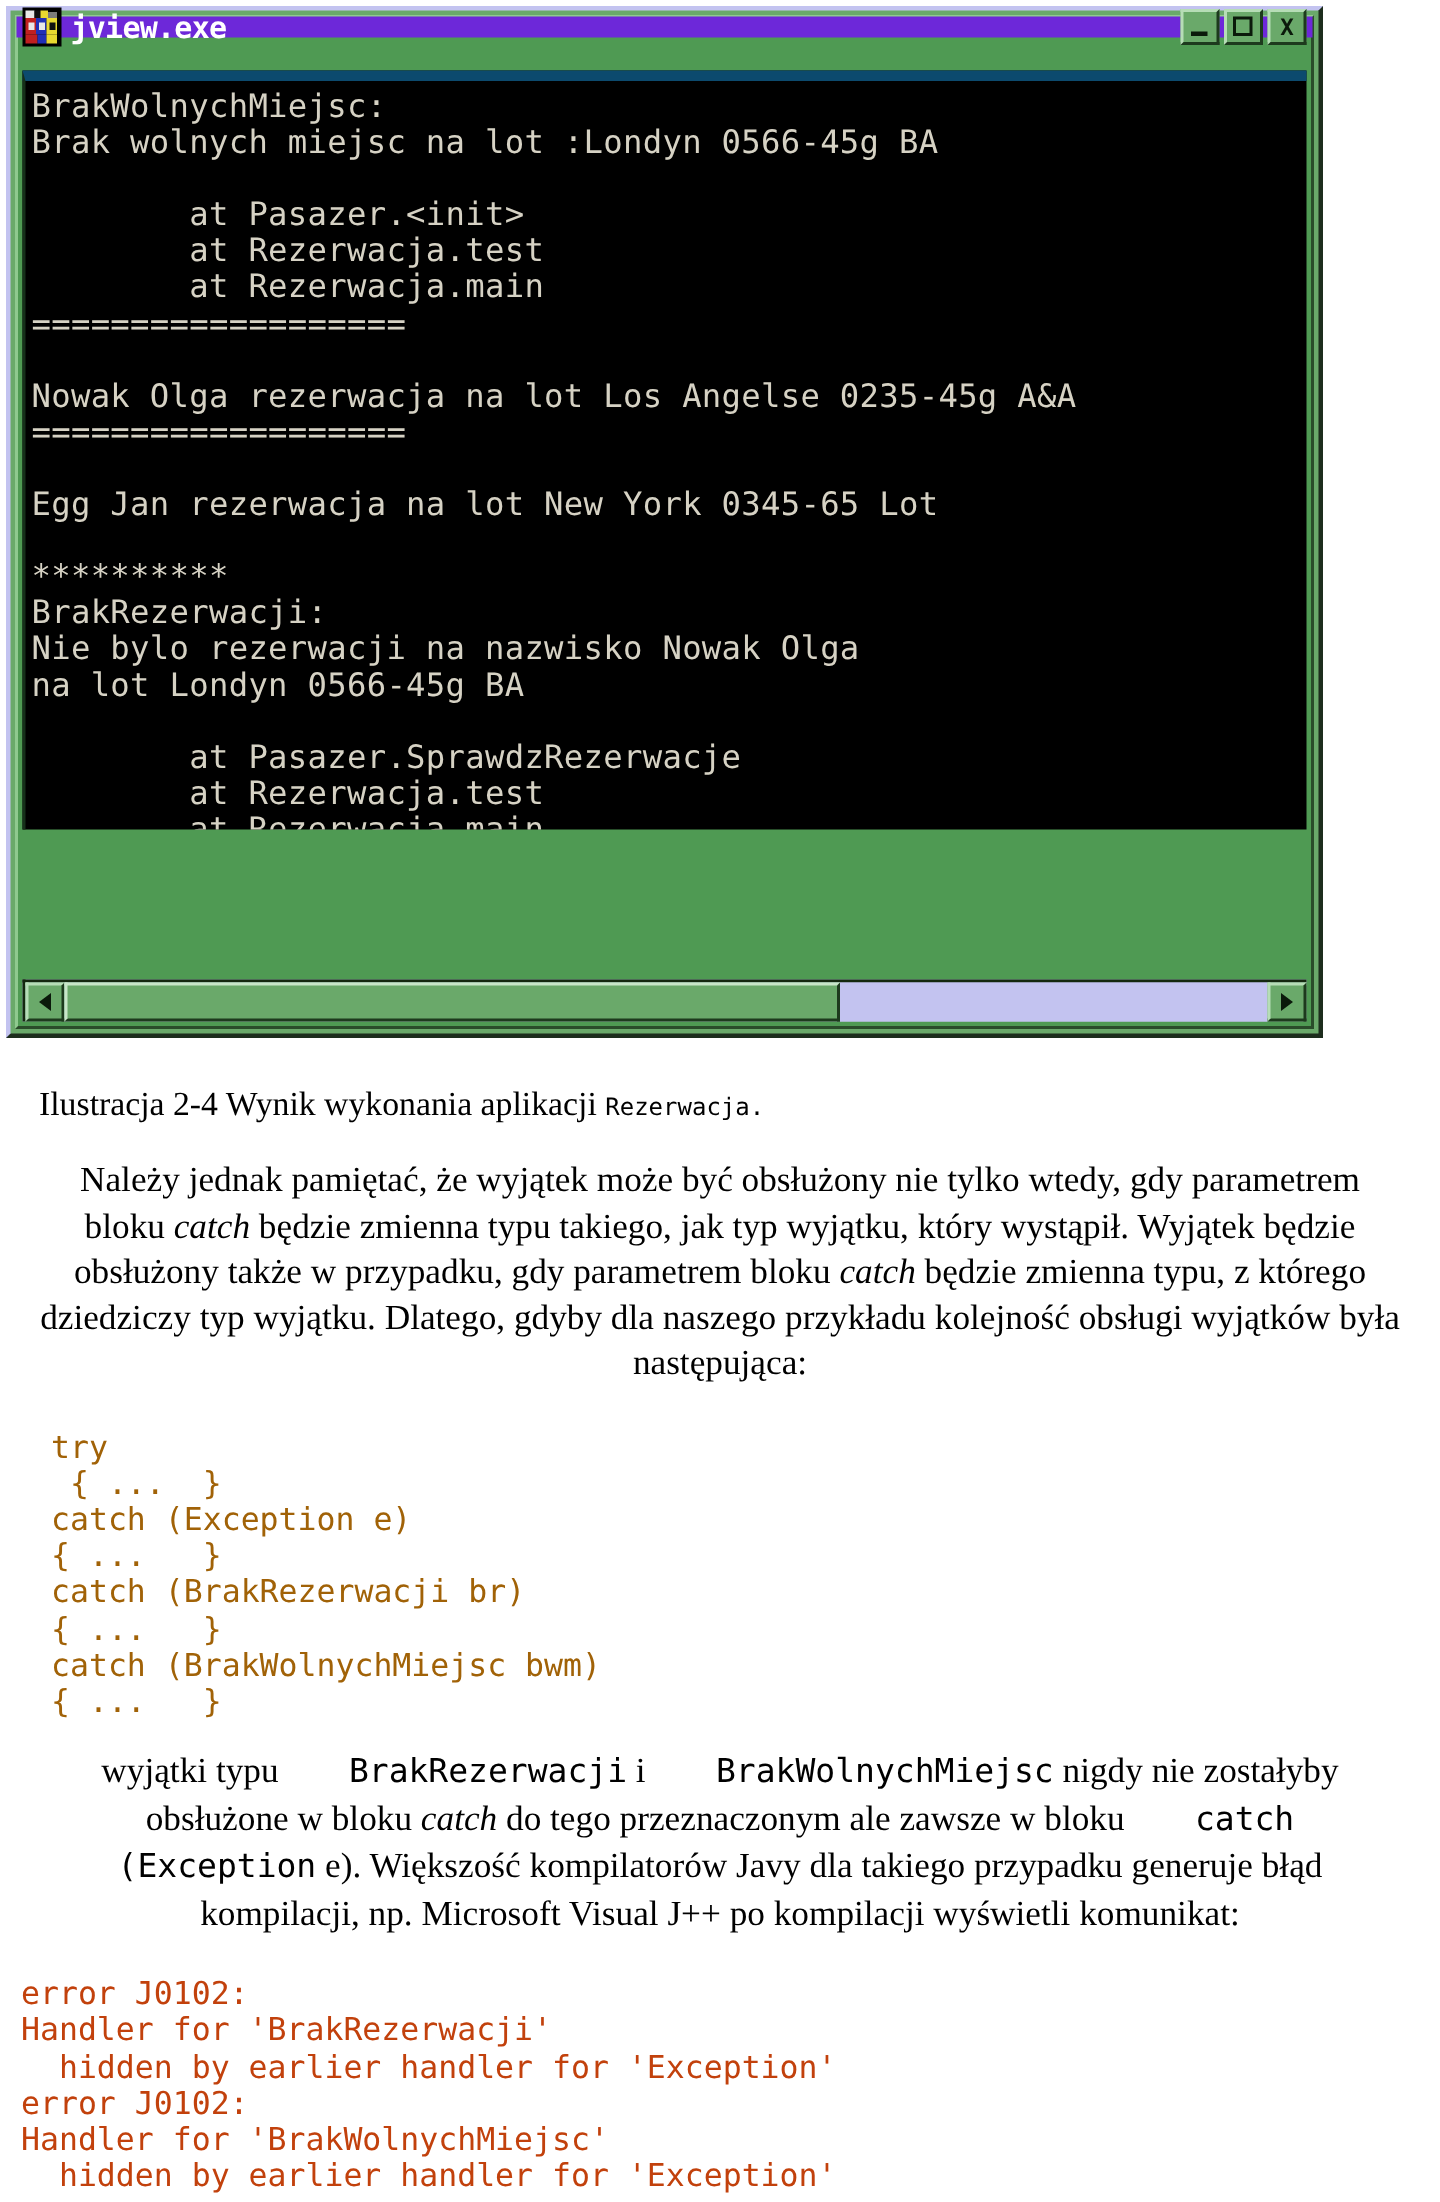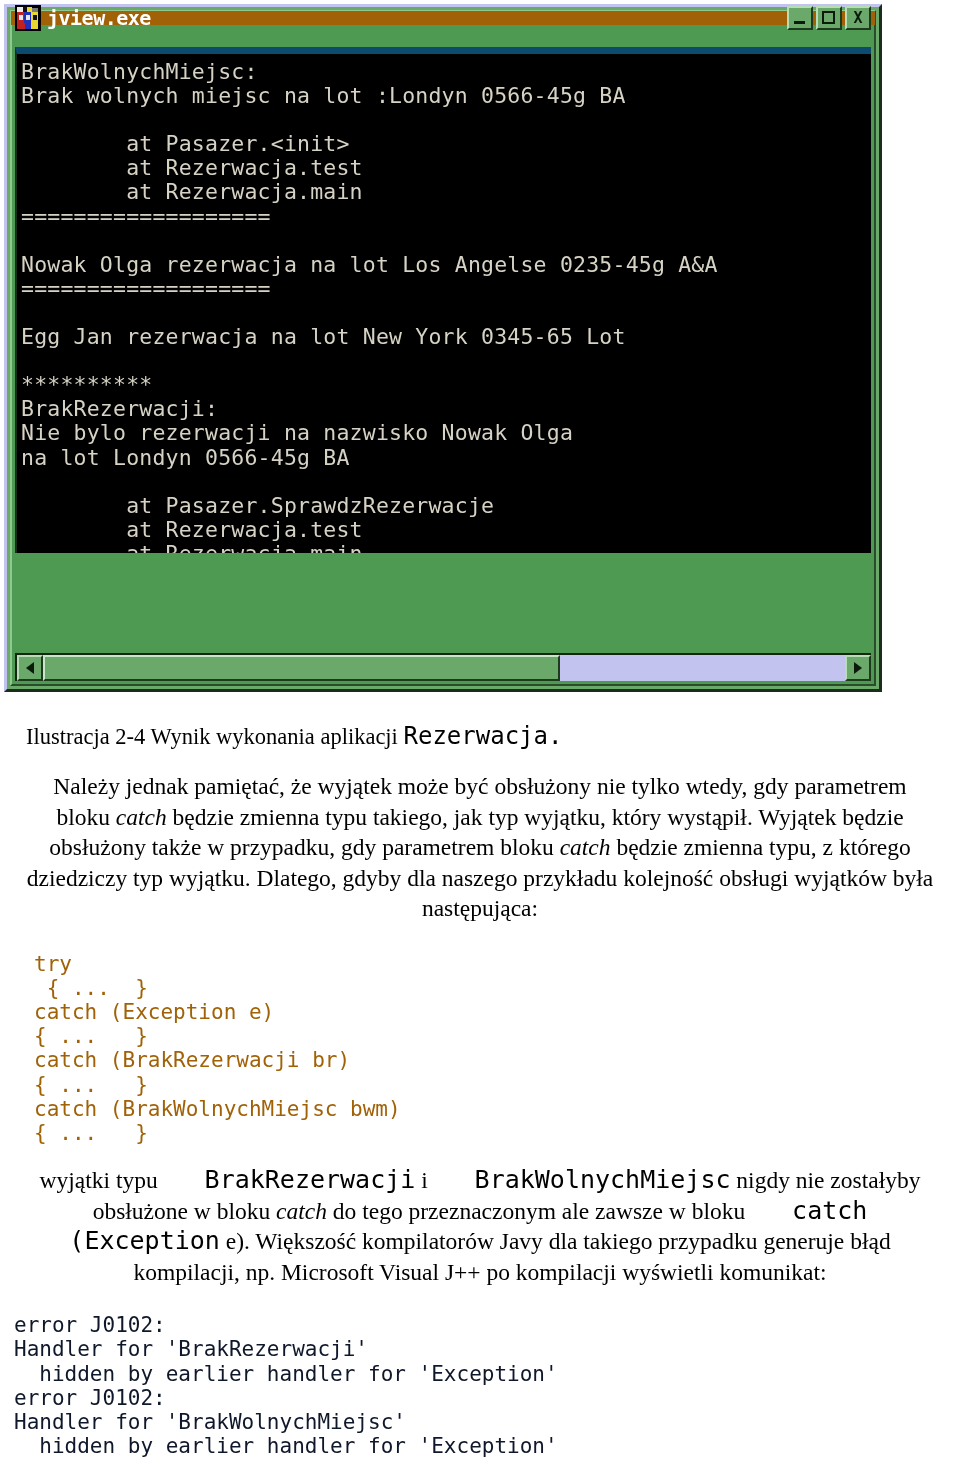--- a/index.html
+++ b/index.html
@@ -43,21 +43,21 @@
     box-sizing: border-box;
   }
 
   
   #title-bar {
     position: absolute;
     left: 4px;
     top: 4px;
     right: 4px;
     height: 14px;
-    background: #a16207;
+    background: #6d28d9;
     display: flex;
     align-items: center;
     padding: 0 2px 0 4px;
     box-sizing: border-box;
   }
   #app-icon {
     width: 26px;
     height: 26px;
     flex: 0 0 26px;
     position: relative;
@@ -222,55 +222,55 @@
   .caption {
     margin: 0;
     padding: 22px 26px 0 26px;
     font-family: "Liberation Serif", serif;
     font-size: 22.5px;
     line-height: 28px;
     color: #000;
   }
   .caption .mono {
     font-family: "DejaVu Sans Mono", monospace;
-    font-size: 24px;
+    font-size: 16px;
   }
   .para {
     margin: 0;
     padding: 20px 26px 0 26px;
     font-family: "Liberation Serif", serif;
     font-size: 23.5px;
     line-height: 30.5px;
     text-align: center;
     color: #000;
   }
   .para .it {
     font-style: italic;
   }
   .para .mono {
     font-family: "DejaVu Sans Mono", monospace;
-    font-size: 25px;
+    font-size: 22px;
     margin-left: 41px;
   }
   pre.code {
     margin: 0;
     padding: 28px 26px 0 34px;
     font-family: "DejaVu Sans Mono", monospace;
     font-size: 21px;
     line-height: 24.2px;
     color: #a16207;
     white-space: pre;
   }
   pre.errblock {
     margin: 0;
     padding: 26px 26px 0 14px;
     font-family: "DejaVu Sans Mono", monospace;
     font-size: 21px;
     line-height: 24.2px;
-    color: #0f172a;
+    color: #c2410c;
     white-space: pre;
   }
 </style>
 </head>
 <body>
 
 <div id="console-window">
   <div class="win-inner"></div>
 
   <div id="title-bar">

